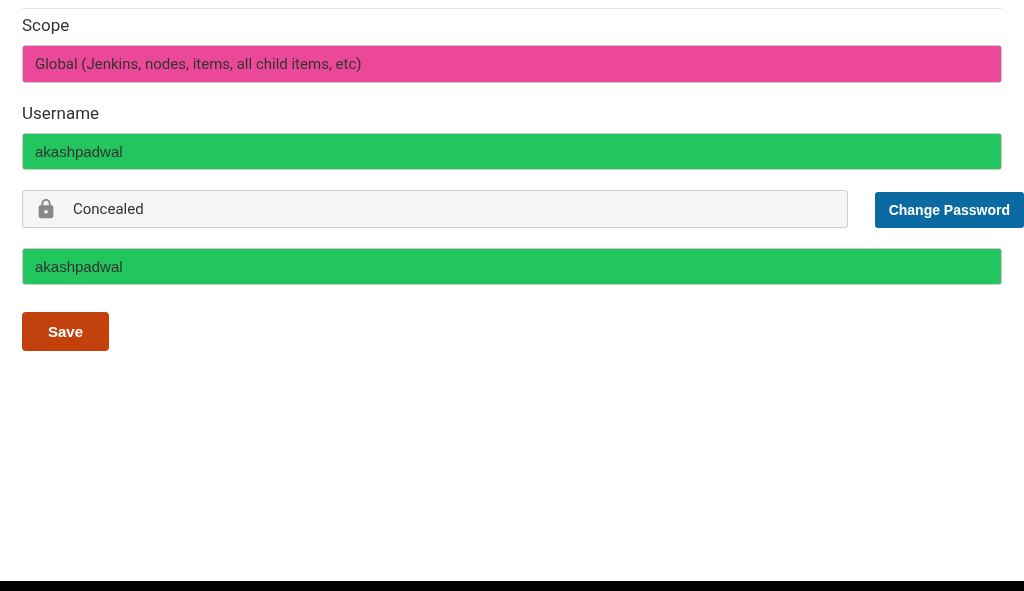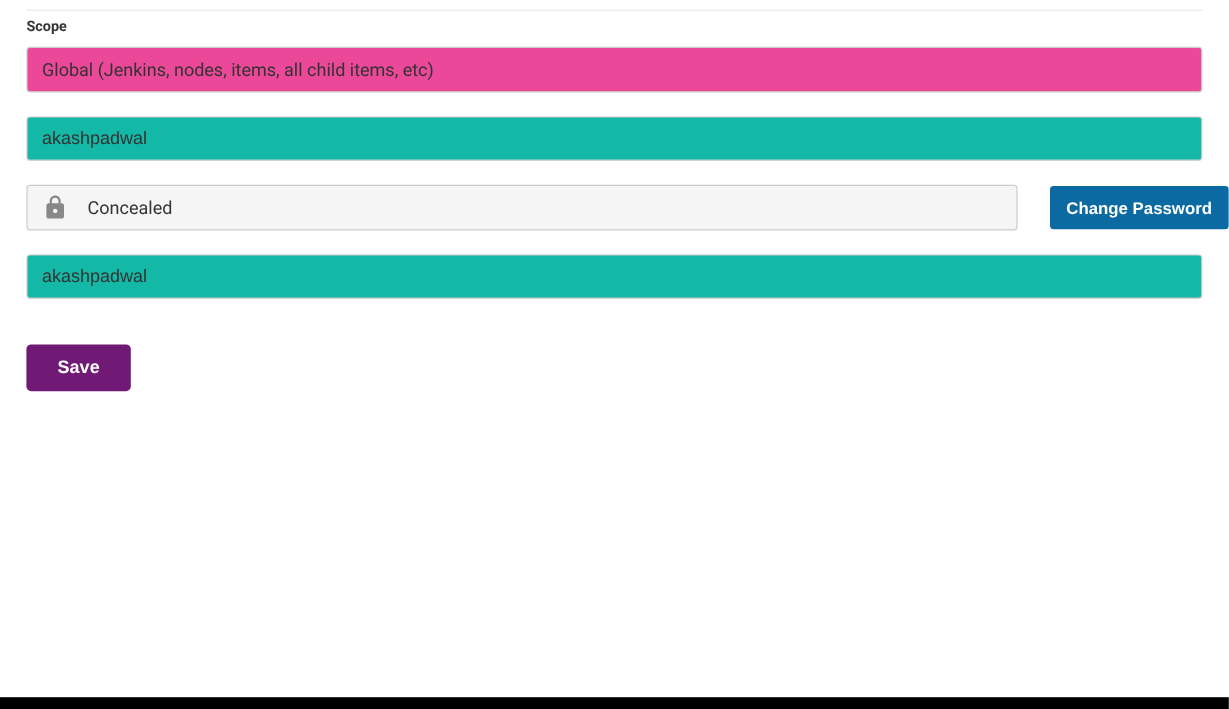--- a/index.html
+++ b/index.html
@@ -18,50 +18,50 @@
       border-bottom: 10px solid #000;
     }
     .form-container {
       padding: 8px 22px 20px 22px;
     }
     .form-group {
       margin-bottom: 20px;
     }
     .form-label {
       display: block;
-      font-weight: 700;
-      font-size: 12px;
+      font-weight: 400;
+      font-size: 17px;
       color: #333;
       margin-bottom: 10px;
     }
     .form-input {
       width: 100%;
       padding: 9px 12px;
       font-size: 15px;
       border: 1px solid #ccc;
       border-radius: 3px;
-      background: #14b8a6;
+      background: #22c55e;
       color: #333;
       outline: none;
     }
     .form-select {
       width: 100%;
       padding: 9px 12px;
       font-size: 15px;
       border: 1px solid #ccc;
       border-radius: 3px;
       background: #ec4899;
       color: #333;
       outline: none;
       appearance: none;
     }
     .password-row {
       display: flex;
       gap: 12px;
-      align-items: center;
+      align-items: flex-end;
     }
     .password-field {
       flex: 1;
       display: flex;
       align-items: center;
       border: 1px solid #ccc;
       border-radius: 3px;
       background: #f5f5f5;
       padding: 7px 12px;
       min-width: 0;
@@ -88,47 +88,48 @@
       padding: 10px 14px;
       font-size: 14px;
       font-weight: 600;
       border-radius: 3px;
       cursor: pointer;
       white-space: nowrap;
       margin-right: -22px;
       margin-left: 15px;
     }
     .save-btn {
-      background: #701a75;
+      background: #c2410c;
       color: #fff;
       border: none;
       padding: 11px 26px;
       font-size: 15px;
       font-weight: 600;
       border-radius: 4px;
       cursor: pointer;
-      margin-top: 18px;
+      margin-top: 7px;
     }
     .top-divider {
       border-top: 1px solid #e8e8e8;
       margin-bottom: 6px;
     }
   </style>
 </head>
 <body>
 
 <div class="form-container">
   <div class="top-divider"></div>
 
   <div class="form-group">
     <label class="form-label">Scope</label>
     <div class="form-select">Global (Jenkins, nodes, items, all child items, etc)</div>
   </div>
 
   <div class="form-group">
+    <label class="form-label">Username</label>
     <input type="text" class="form-input" value="akashpadwal" style="">
   </div>
 
   <div class="form-group">
     <div class="password-row">
       <div class="password-field">
         <span class="lock-icon">
           <svg viewBox="0 0 24 24">
               <path d="M18 8h-1V6c0-2.76-2.24-5-5-5S7 3.24 7 6v2H6c-1.1 0-2 .9-2 2v10c0 1.1.9 2 2 2h12c1.1 0 2-.9 2-2V10c0-1.1-.9-2-2-2zM9 6c0-1.66 1.34-3 3-3s3 1.34 3 3v2H9V6zm3 11c-1.1 0-2-.9-2-2s.9-2 2-2 2 .9 2 2-.9 2-2 2z"></path>
             </svg>

